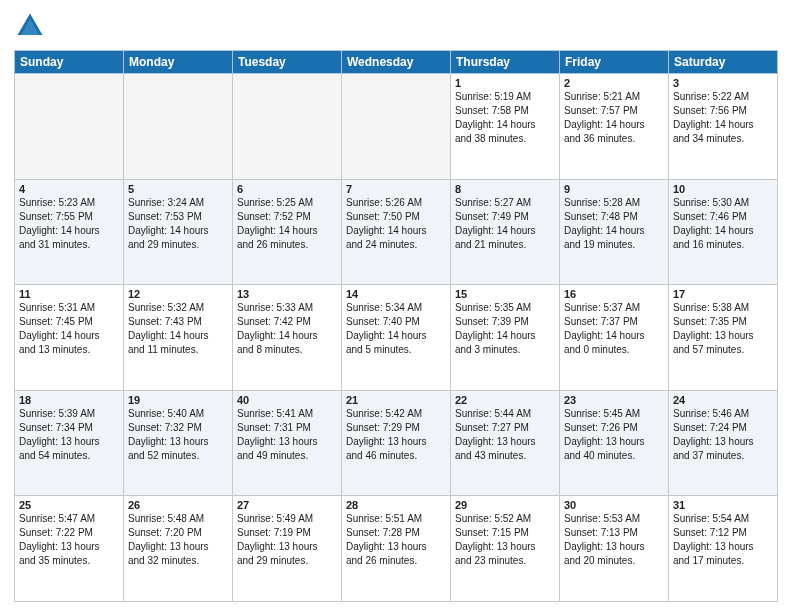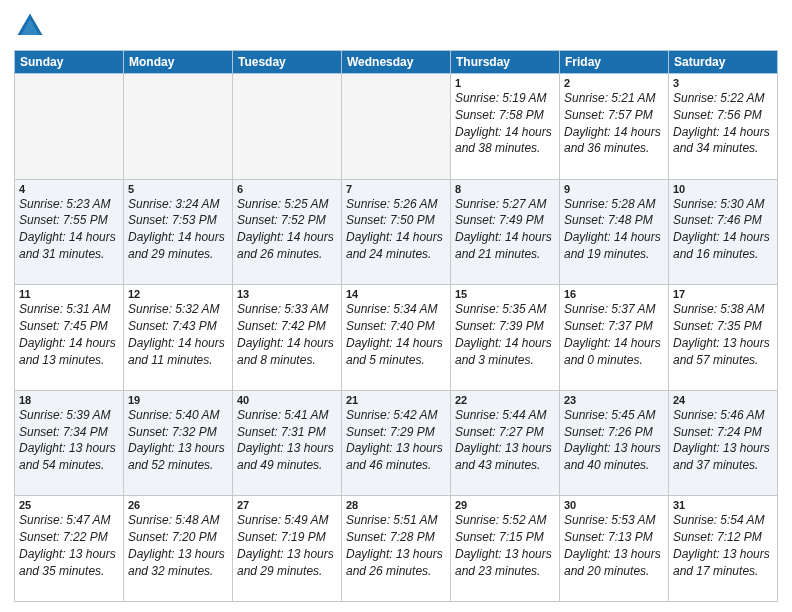--- a/index.html
+++ b/index.html
@@ -88,22 +88,21 @@
       background: #f5f5f5;
     }
     .day-num {
       font-size: 11px;
       font-weight: bold;
       display: block;
       margin-bottom: 1px;
     }
     .day-info {
       line-height: 1.4;
-      font-size: 12px;
-      font-style: italic;
+      font-size: 10px;
     }
     tr:nth-child(odd) td:not(.empty) {
       background: #fff;
     }
     tr:nth-child(even) td:not(.empty) {
       background: #f0f4f8;
     }
     
     .row-odd td { background: #fff; }
     .row-even td { background: #eef3f8; }

